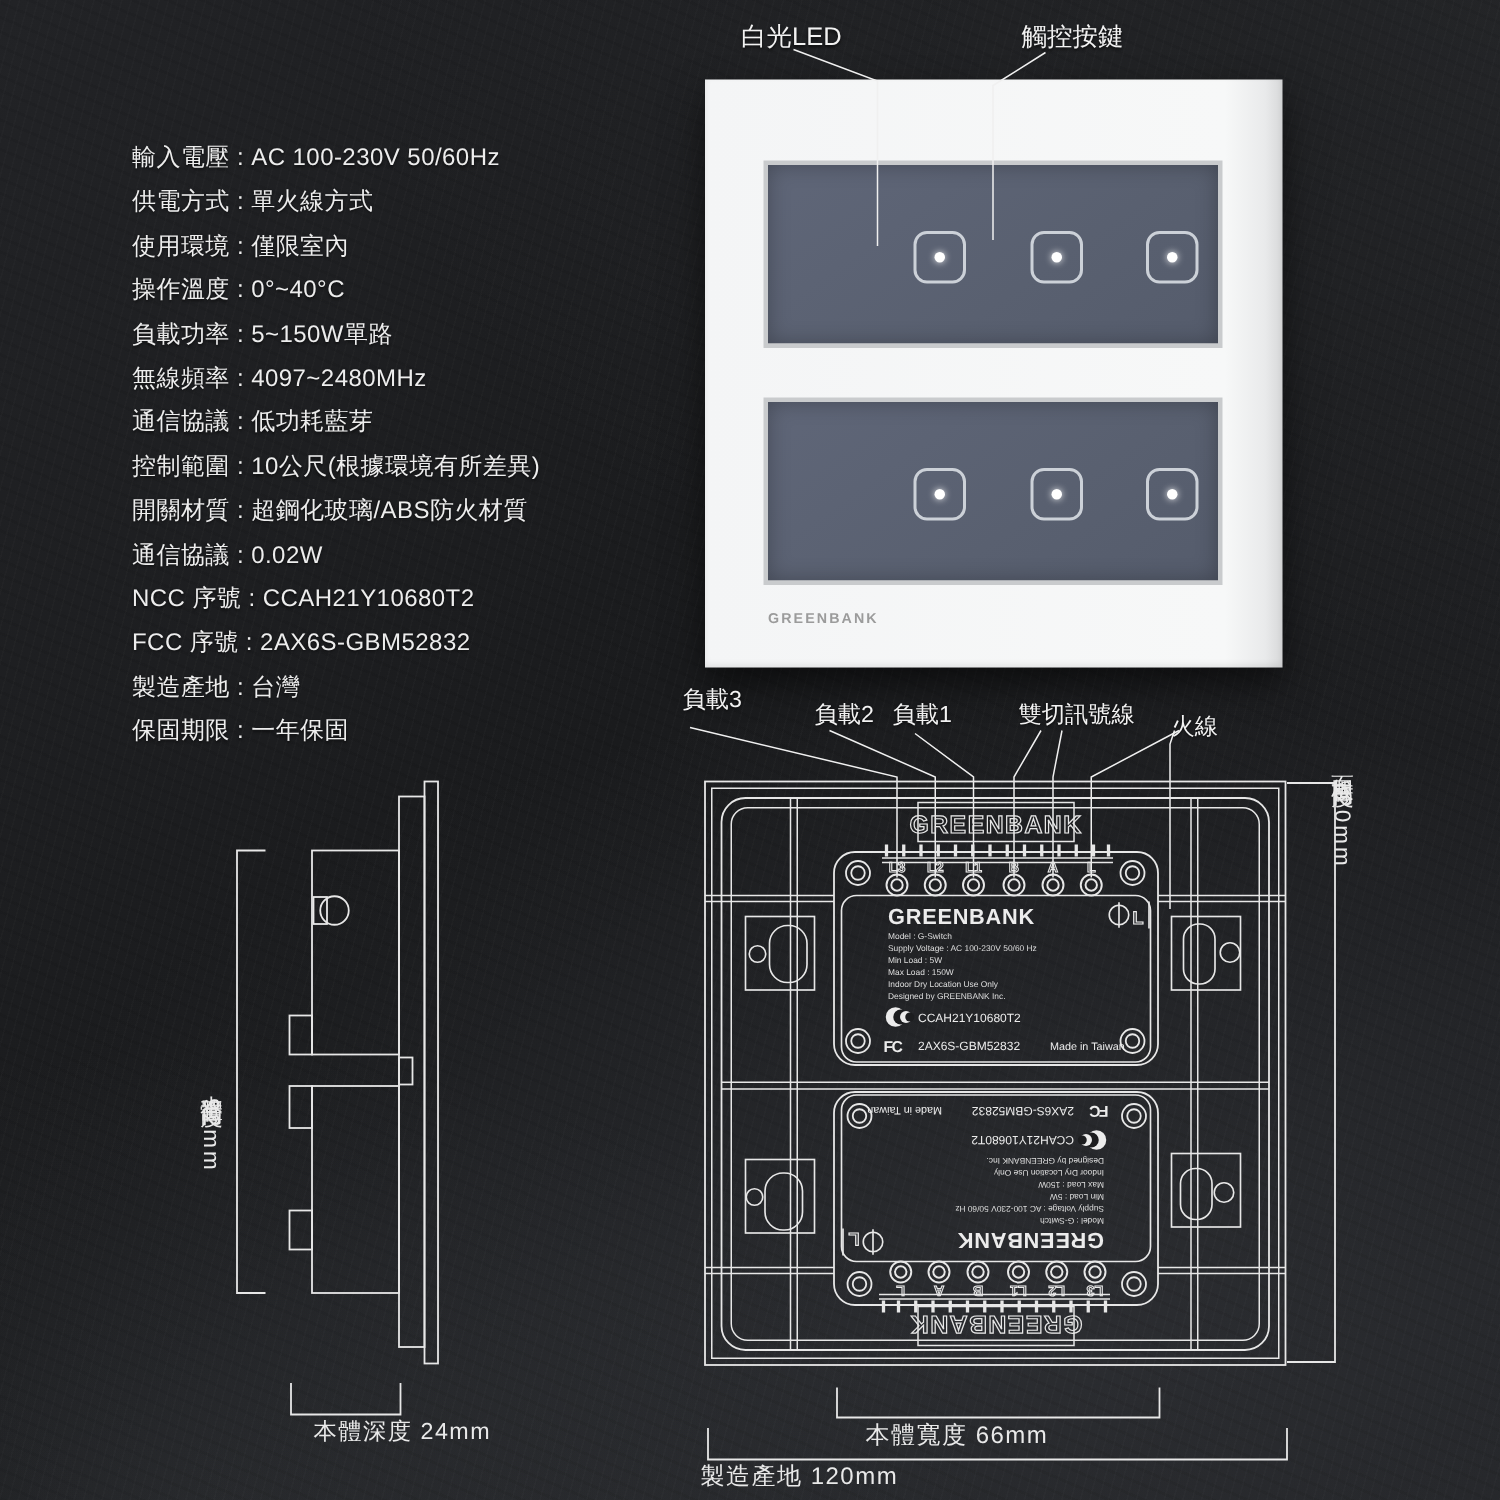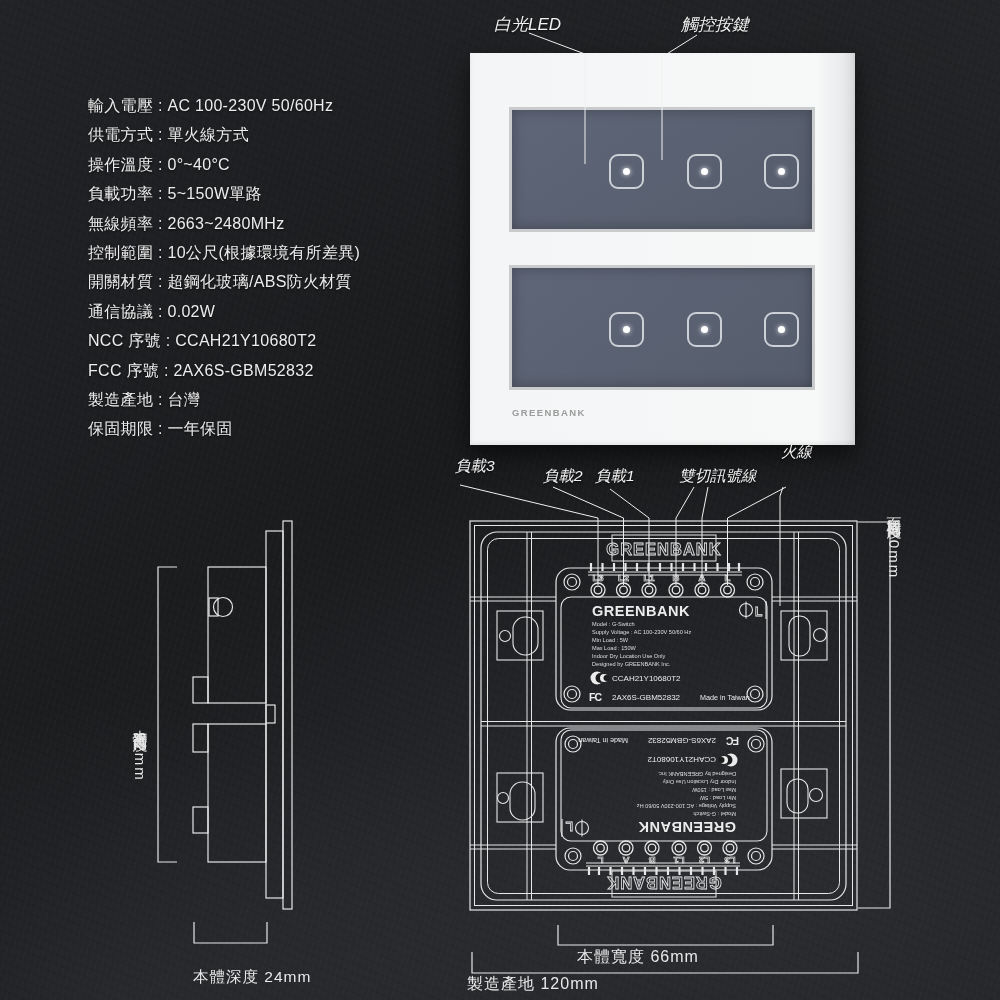--- a/index.html
+++ b/index.html
@@ -12,21 +12,21 @@
       radial-gradient(900px 500px at 12% 100%, rgba(92,97,104,.16), transparent 60%),
       radial-gradient(1400px 900px at 100% 0%, rgba(62,64,68,.25), transparent 55%),
       linear-gradient(135deg,#222326 0%,#1a1b1d 45%,#202124 100%);}
   .abs{position:absolute;}
   
   #spec-list{left:88px;top:47px;color:#ededed;font-size:16px;line-height:29.4px;
     letter-spacing:.3px;text-shadow:0 1px 2px rgba(0,0,0,.6);margin-top:44px;}
   .spec-row{white-space:nowrap;}
   .sep{white-space:pre;}
   
-  .callout{color:#f2f2f2;font-size:17px;white-space:nowrap;text-shadow:0 1px 2px rgba(0,0,0,.7);font-style:italic;}
+  .callout{color:#f2f2f2;font-size:17px;white-space:nowrap;text-shadow:0 1px 2px rgba(0,0,0,.7);}
   .callout.sm{font-size:15.5px;}
   
   .vdim{color:#e9e9e9;font-size:15px;writing-mode:vertical-rl;text-orientation:mixed;
     letter-spacing:2px;white-space:nowrap;}
   .hdim{color:#e9e9e9;font-size:15.5px;white-space:nowrap;letter-spacing:1px;}
   
   #front-panel{left:470px;top:53px;width:385px;height:392px;
     background:linear-gradient(to right,#f4f5f6 0,#f7f8f8 90%,#e9eaeb 97%,#d7d8d9 100%);
     box-shadow:0 10px 22px rgba(0,0,0,.55), inset 0 -2px 4px rgba(0,0,0,.08);}
   .glass{position:absolute;left:39px;width:306px;height:125px;box-sizing:border-box;
@@ -43,23 +43,25 @@
   svg text{font-family:"Liberation Sans","DejaVu Sans",sans-serif;}
 </style>
 </head>
 <body>
 
 <div id="stage">
 
   <div id="spec-list" class="abs">
     <div class="spec-row"><span>輸入電壓</span><span class="sep"> : </span><span>AC 100-230V 50/60Hz</span></div>
     <div class="spec-row"><span>供電方式</span><span class="sep"> : </span><span>單火線方式</span></div>
+    <div class="spec-row"><span>使用環境</span><span class="sep"> : </span><span>僅限室內</span></div>
     <div class="spec-row"><span>操作溫度</span><span class="sep"> : </span><span>0°~40°C</span></div>
     <div class="spec-row"><span>負載功率</span><span class="sep"> : </span><span>5~150W單路</span></div>
-    <div class="spec-row"><span>無線頻率</span><span class="sep"> : </span><span>2663~2480MHz</span></div>
+    <div class="spec-row"><span>無線頻率</span><span class="sep"> : </span><span>4097~2480MHz</span></div>
+    <div class="spec-row"><span>通信協議</span><span class="sep"> : </span><span>低功耗藍芽</span></div>
     <div class="spec-row"><span>控制範圍</span><span class="sep"> : </span><span>10公尺(根據環境有所差異)</span></div>
     <div class="spec-row"><span>開關材質</span><span class="sep"> : </span><span>超鋼化玻璃/ABS防火材質</span></div>
     <div class="spec-row"><span>通信協議</span><span class="sep"> : </span><span>0.02W</span></div>
     <div class="spec-row"><span>NCC 序號</span><span class="sep"> : </span><span>CCAH21Y10680T2</span></div>
     <div class="spec-row"><span>FCC 序號</span><span class="sep"> : </span><span>2AX6S-GBM52832</span></div>
     <div class="spec-row"><span>製造產地</span><span class="sep"> : </span><span>台灣</span></div>
     <div class="spec-row"><span>保固期限</span><span class="sep"> : </span><span>一年保固</span></div>
   </div>
 
   <div class="abs callout" style="left:494px;top:13px;">白光LED</div>
@@ -88,25 +90,25 @@
           <div class="dot"></div>
         </div>
     </div>
   </div>
   <div id="front-brand" class="abs">GREENBANK</div>
 
   <div class="abs callout sm" style="left:455px;top:456px;text-align:center;">負載3</div>
   <div class="abs callout sm" style="left:543px;top:466px;">負載2</div>
   <div class="abs callout sm" style="left:595px;top:466px;">負載1</div>
   <div class="abs callout sm" style="left:679px;top:466px;">雙切訊號線</div>
-  <div class="abs callout sm" style="left:781px;top:442px;">火線</div>
+  <div class="abs callout sm" style="left:781px;top:474px;">火線</div>
 
   <div class="abs vdim" style="left:884px;top:505px;">面板高度 120mm</div>
   <div class="abs vdim" style="left:130px;top:718px;">本體高度 92mm</div>
-  <div class="abs hdim" style="left:193px;top:944px;margin-top:23px;">本體深度 24mm</div>
+  <div class="abs hdim" style="left:209px;top:944px;">本體深度 24mm</div>
   <div class="abs hdim" style="left:556px;top:947px;font-size:16px;margin-left:21px;">本體寬度 66mm</div>
   <div class="abs hdim" style="left:467px;top:974px;font-size:16px;">製造產地 120mm</div>
 
   <svg id="lineart" class="abs" width="1000" height="1000" viewBox="0 0 1000 1000" fill="none" stroke="#e7e7e7" stroke-width="1.2">
 
     <g stroke="#f0f0f0" stroke-width="1">
       <polyline points="529,33 585,54 585,164"></polyline>
       <polyline points="697,35 662,57 662,160"></polyline>
     </g>
 

